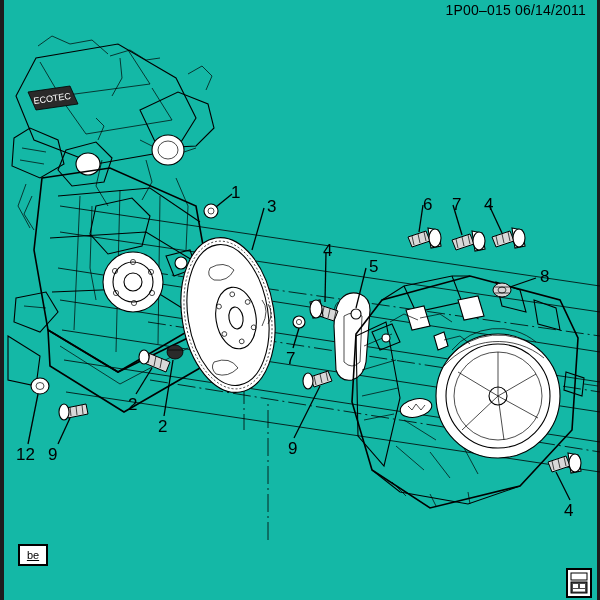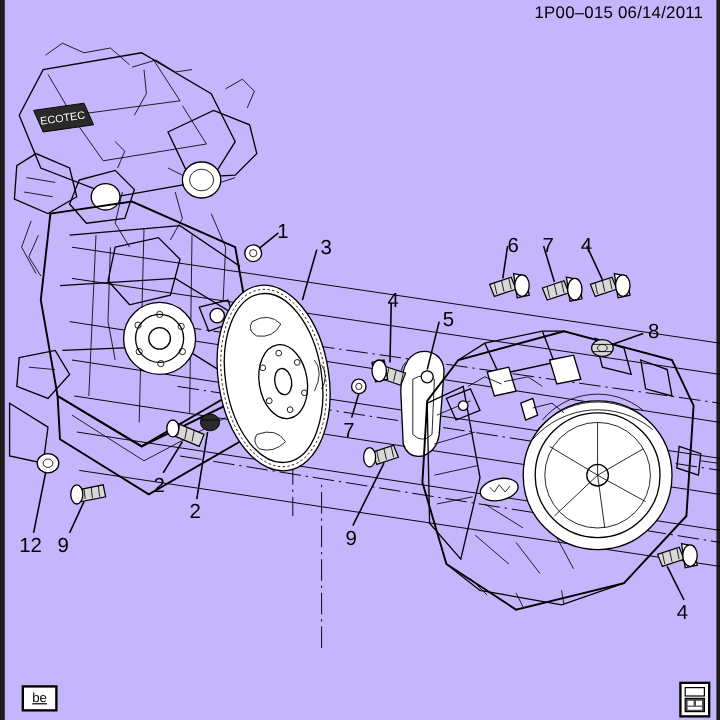--- a/index.html
+++ b/index.html
@@ -1,36 +1,36 @@
 <!DOCTYPE html>
 <html><head>
 <meta charset="utf-8">
 <style>
   html,body{margin:0;padding:0;background:#ffffff;}
   body{
     width:600px;height:600px;position:relative;overflow:hidden;
     font-family:"Liberation Sans",sans-serif;color:#000;
   }
-  #page{position:absolute;inset:0;background:#c4b5fd;}
+  #page{position:absolute;inset:0;background:#14b8a6;}
 
   
   .edge-left{position:absolute;left:0;top:0;width:4px;height:600px;background:#1d1d1d;}
   .edge-right{position:absolute;right:0;top:0;width:3px;height:600px;background:#1d1d1d;}
 
   .header-id{
     position:absolute;top:2px;right:14px;
     font-size:14px;letter-spacing:.2px;white-space:nowrap;
   }
 
   .corner-box{
     position:absolute;border:2px solid #000;background:#fff;
     display:flex;align-items:center;justify-content:center;
     font-size:11px;line-height:1;
   }
-  #tag-be{left:18px;top:571px;width:26px;height:18px;text-decoration:underline;}
+  #tag-be{left:18px;top:544px;width:26px;height:18px;text-decoration:underline;}
   #logo-box{left:566px;top:568px;width:22px;height:26px;padding:0;}
 
   .callout{
     position:absolute;font-size:17px;line-height:1;
     font-family:"Liberation Sans",sans-serif;
   }
 
   svg{position:absolute;left:0;top:0;width:600px;height:600px;}
   .ln{fill:none;stroke:#000;stroke-width:1.1;}
   .ln-th{fill:none;stroke:#000;stroke-width:.7;}

